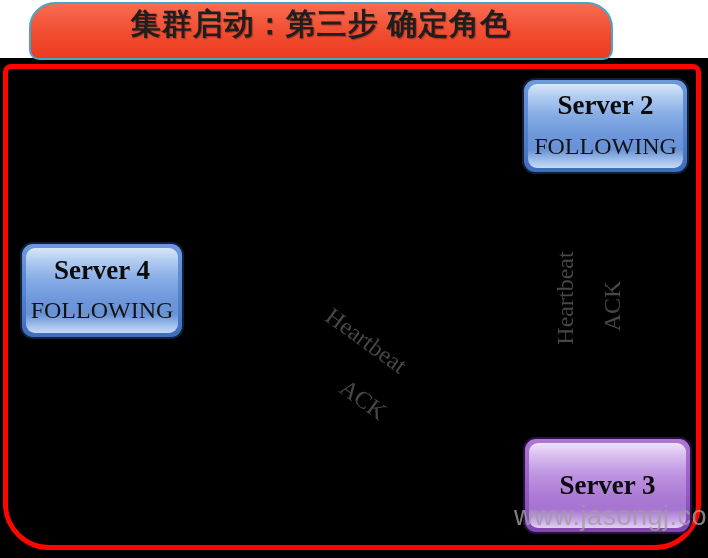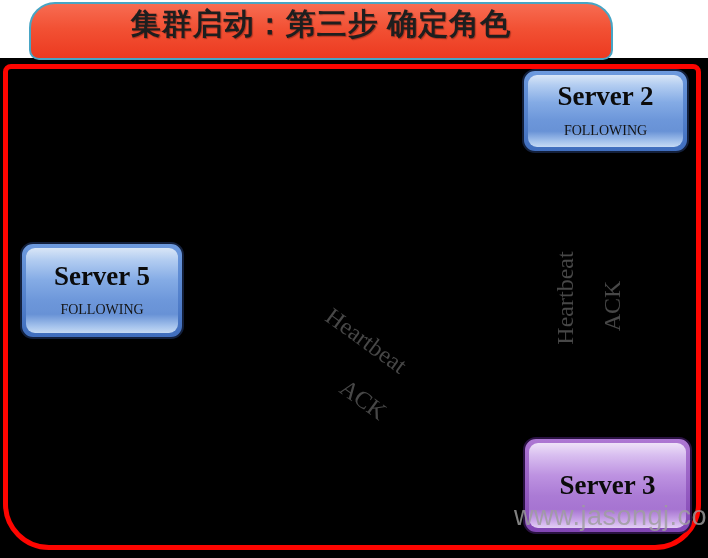--- a/index.html
+++ b/index.html
@@ -81,21 +81,21 @@
       #eee2f8 0%, #d9bff0 14%, #bd92e1 38%, #ab7bd5 62%,
       #a674d1 78%, #cdaaea 92%, #e3d0f5 100%);
   }
   .server-name {
     font-size: 27px;
     font-weight: bold;
     color: #0b0b0b;
     line-height: 1.1;
   }
   .server-role {
-    font-size: 14px;
+    font-size: 24px;
     color: #141414;
     line-height: 1.2;
     margin-top: 11px;
   }
 
   
   .link-label {
     position: absolute;
     color: #474747;
     font-size: 24px;
@@ -124,26 +124,26 @@
 <div class="banner">
   <span class="banner-title">集群启动：第三步 确定角色</span>
 </div>
 
 <div class="stage">
   <div class="red-frame"></div>
 </div>
 
 <div class="server-box blue" style="left:20px; top:242px; width:164px; height:97px;">
   <div class="inner">
-    <div class="server-name">Server 5</div>
+    <div class="server-name">Server 4</div>
     <div class="server-role">FOLLOWING</div>
   </div>
 </div>
 
-<div class="server-box blue" style="left:522px; top:69px; width:167px; height:84px;">
+<div class="server-box blue" style="left:522px; top:78px; width:167px; height:96px;">
   <div class="inner">
     <div class="server-name">Server 2</div>
     <div class="server-role">FOLLOWING</div>
   </div>
 </div>
 
 <div class="server-box purple" style="left:523px; top:437px; width:169px; height:97px;">
   <div class="inner">
     <div class="server-name">Server 3</div>
   </div>

